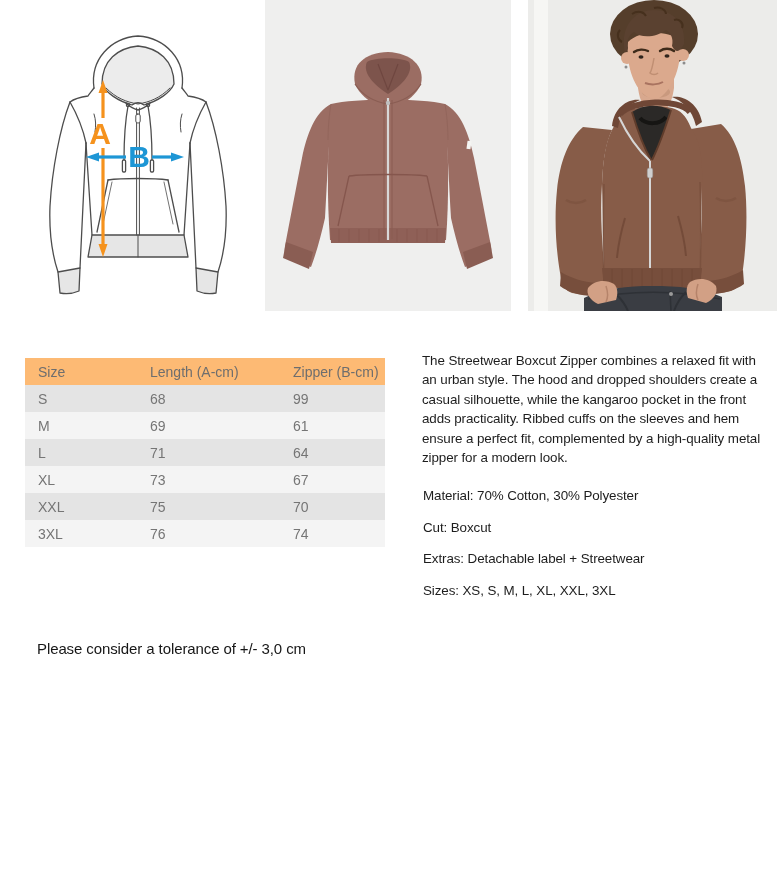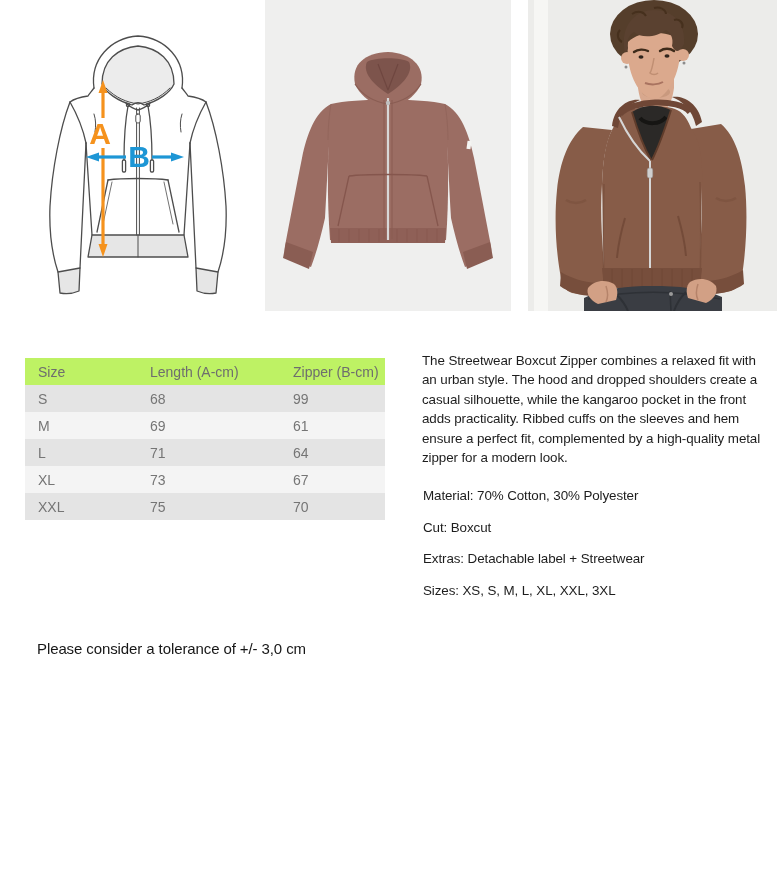--- a/index.html
+++ b/index.html
@@ -19,21 +19,21 @@
     border-collapse:collapse;table-layout:fixed;
     font-size:14px;color:#757575;
   }
   table.size-table th, table.size-table td{
     height:27px;padding:0 0 0 13px;text-align:left;font-weight:400;
     white-space:nowrap;overflow:hidden;
   }
   table.size-table col.c1{width:112px;}
   table.size-table col.c2{width:143px;}
   table.size-table col.c3{width:105px;}
-  table.size-table thead tr{background:#bef264;color:#6e6e6e;}
+  table.size-table thead tr{background:#fdba74;color:#6e6e6e;}
   table.size-table tbody tr:nth-child(odd){background:#e4e4e4;}
   table.size-table tbody tr:nth-child(even){background:#f4f4f4;}
 
   .description{
     position:absolute;left:411px;top:351px;width:358px;
     font-size:13.4px;line-height:19.4px;color:#1d1d1d;letter-spacing:-0.1px;
   }
   .description p{margin:0 0 19px 11px;}
   .description .spec-line{margin:12px;}
 
@@ -294,20 +294,25 @@
     <tr>
       <td>XL</td>
       <td>73</td>
       <td>67</td>
     </tr>
     <tr>
       <td>XXL</td>
       <td>75</td>
       <td>70</td>
     </tr>
+    <tr>
+      <td>3XL</td>
+      <td>76</td>
+      <td>74</td>
+    </tr>
   </tbody>
 </table>
 
 <div class="description">
   <p>The Streetwear Boxcut Zipper combines a relaxed fit with an urban style. The hood and dropped shoulders create a casual silhouette, while the kangaroo pocket in the front adds practicality. Ribbed cuffs on the sleeves and hem ensure a perfect fit, complemented by a high-quality metal zipper for a modern look.</p>
   <div class="spec-line">Material: 70% Cotton, 30% Polyester</div>
   <div class="spec-line">Cut: Boxcut</div>
   <div class="spec-line">Extras: Detachable label + Streetwear</div>
   <div class="spec-line">Sizes: XS, S, M, L, XL, XXL, 3XL</div>
 </div>

